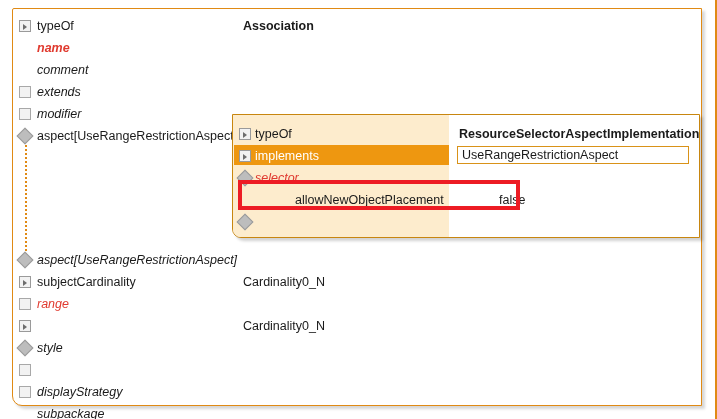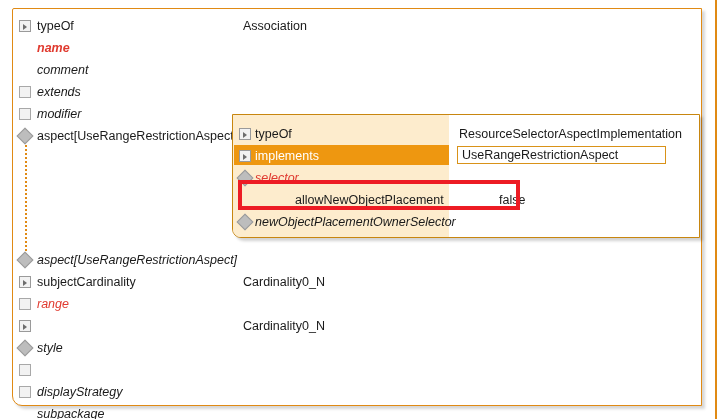--- a/index.html
+++ b/index.html
@@ -32,21 +32,21 @@
     position:absolute;left:11.5px;top:128px;width:0;height:118px;
     border-left:2px dotted #e08a14;
   }
 
   
   .row{position:absolute;left:0;height:22px;line-height:22px;white-space:nowrap;}
   .lbl{position:absolute;left:24px;}
   .val{position:absolute;left:230px;}
 
   .it{font-style:italic;}
-  .bold{font-weight:normal;}
+  .bold{font-weight:bold;}
   .red{color:#e03a2f;}
 
   
   .gicon{position:absolute;left:6px;top:5px;width:12px;height:12px;}
 
   .ic-expand{
     background:#f2f2f2;border:1px solid #9a9a9a;box-sizing:border-box;
   }
   .ic-expand:after{
     content:"";position:absolute;left:3px;top:2.5px;
@@ -79,21 +79,21 @@
   .irow{position:absolute;left:0;height:22px;line-height:22px;white-space:nowrap;}
   .ilbl{position:absolute;left:22px;}
   .ival{position:absolute;left:226px;}
 
   .hl-implements{
     position:absolute;left:1px;width:215px;height:20px;background:#ee9710;
     color:#ffffff;
   }
 
   .valuebox{
-    position:absolute;left:224px;top:1px;width:209px;height:18px;
+    position:absolute;left:224px;top:1px;width:232px;height:18px;
     background:#ffffff;border:1px solid #d99218;box-sizing:border-box;
   }
   .valuebox span{position:absolute;left:4px;top:-1px;line-height:18px;}
 
   
   #red-box{
     position:absolute;left:238px;top:180px;width:282px;height:30px;
     border:4px solid #ed1c24;box-sizing:border-box;
     pointer-events:none;
   }
@@ -182,18 +182,17 @@
       <div class="irow" style="top: 52px; width: 508px;">
         <div class="gicon ic-diamond"></div>
         <span class="ilbl it red">selector</span>
       </div>
       <div class="irow" style="top: 74px; width: 465px; margin-left: 40px;">
         <span class="ilbl">allowNewObjectPlacement</span>
         <span class="ival">false</span>
       </div>
       <div class="irow" style="top: 96px; width: 465px;">
         <div class="gicon ic-diamond"></div>
-        <span class="ilbl it">newObjectPlacementOwnerSelector</span>
       </div>
     </div>
 </div>
 
 <div id="red-box"></div>
 
 </body></html>

